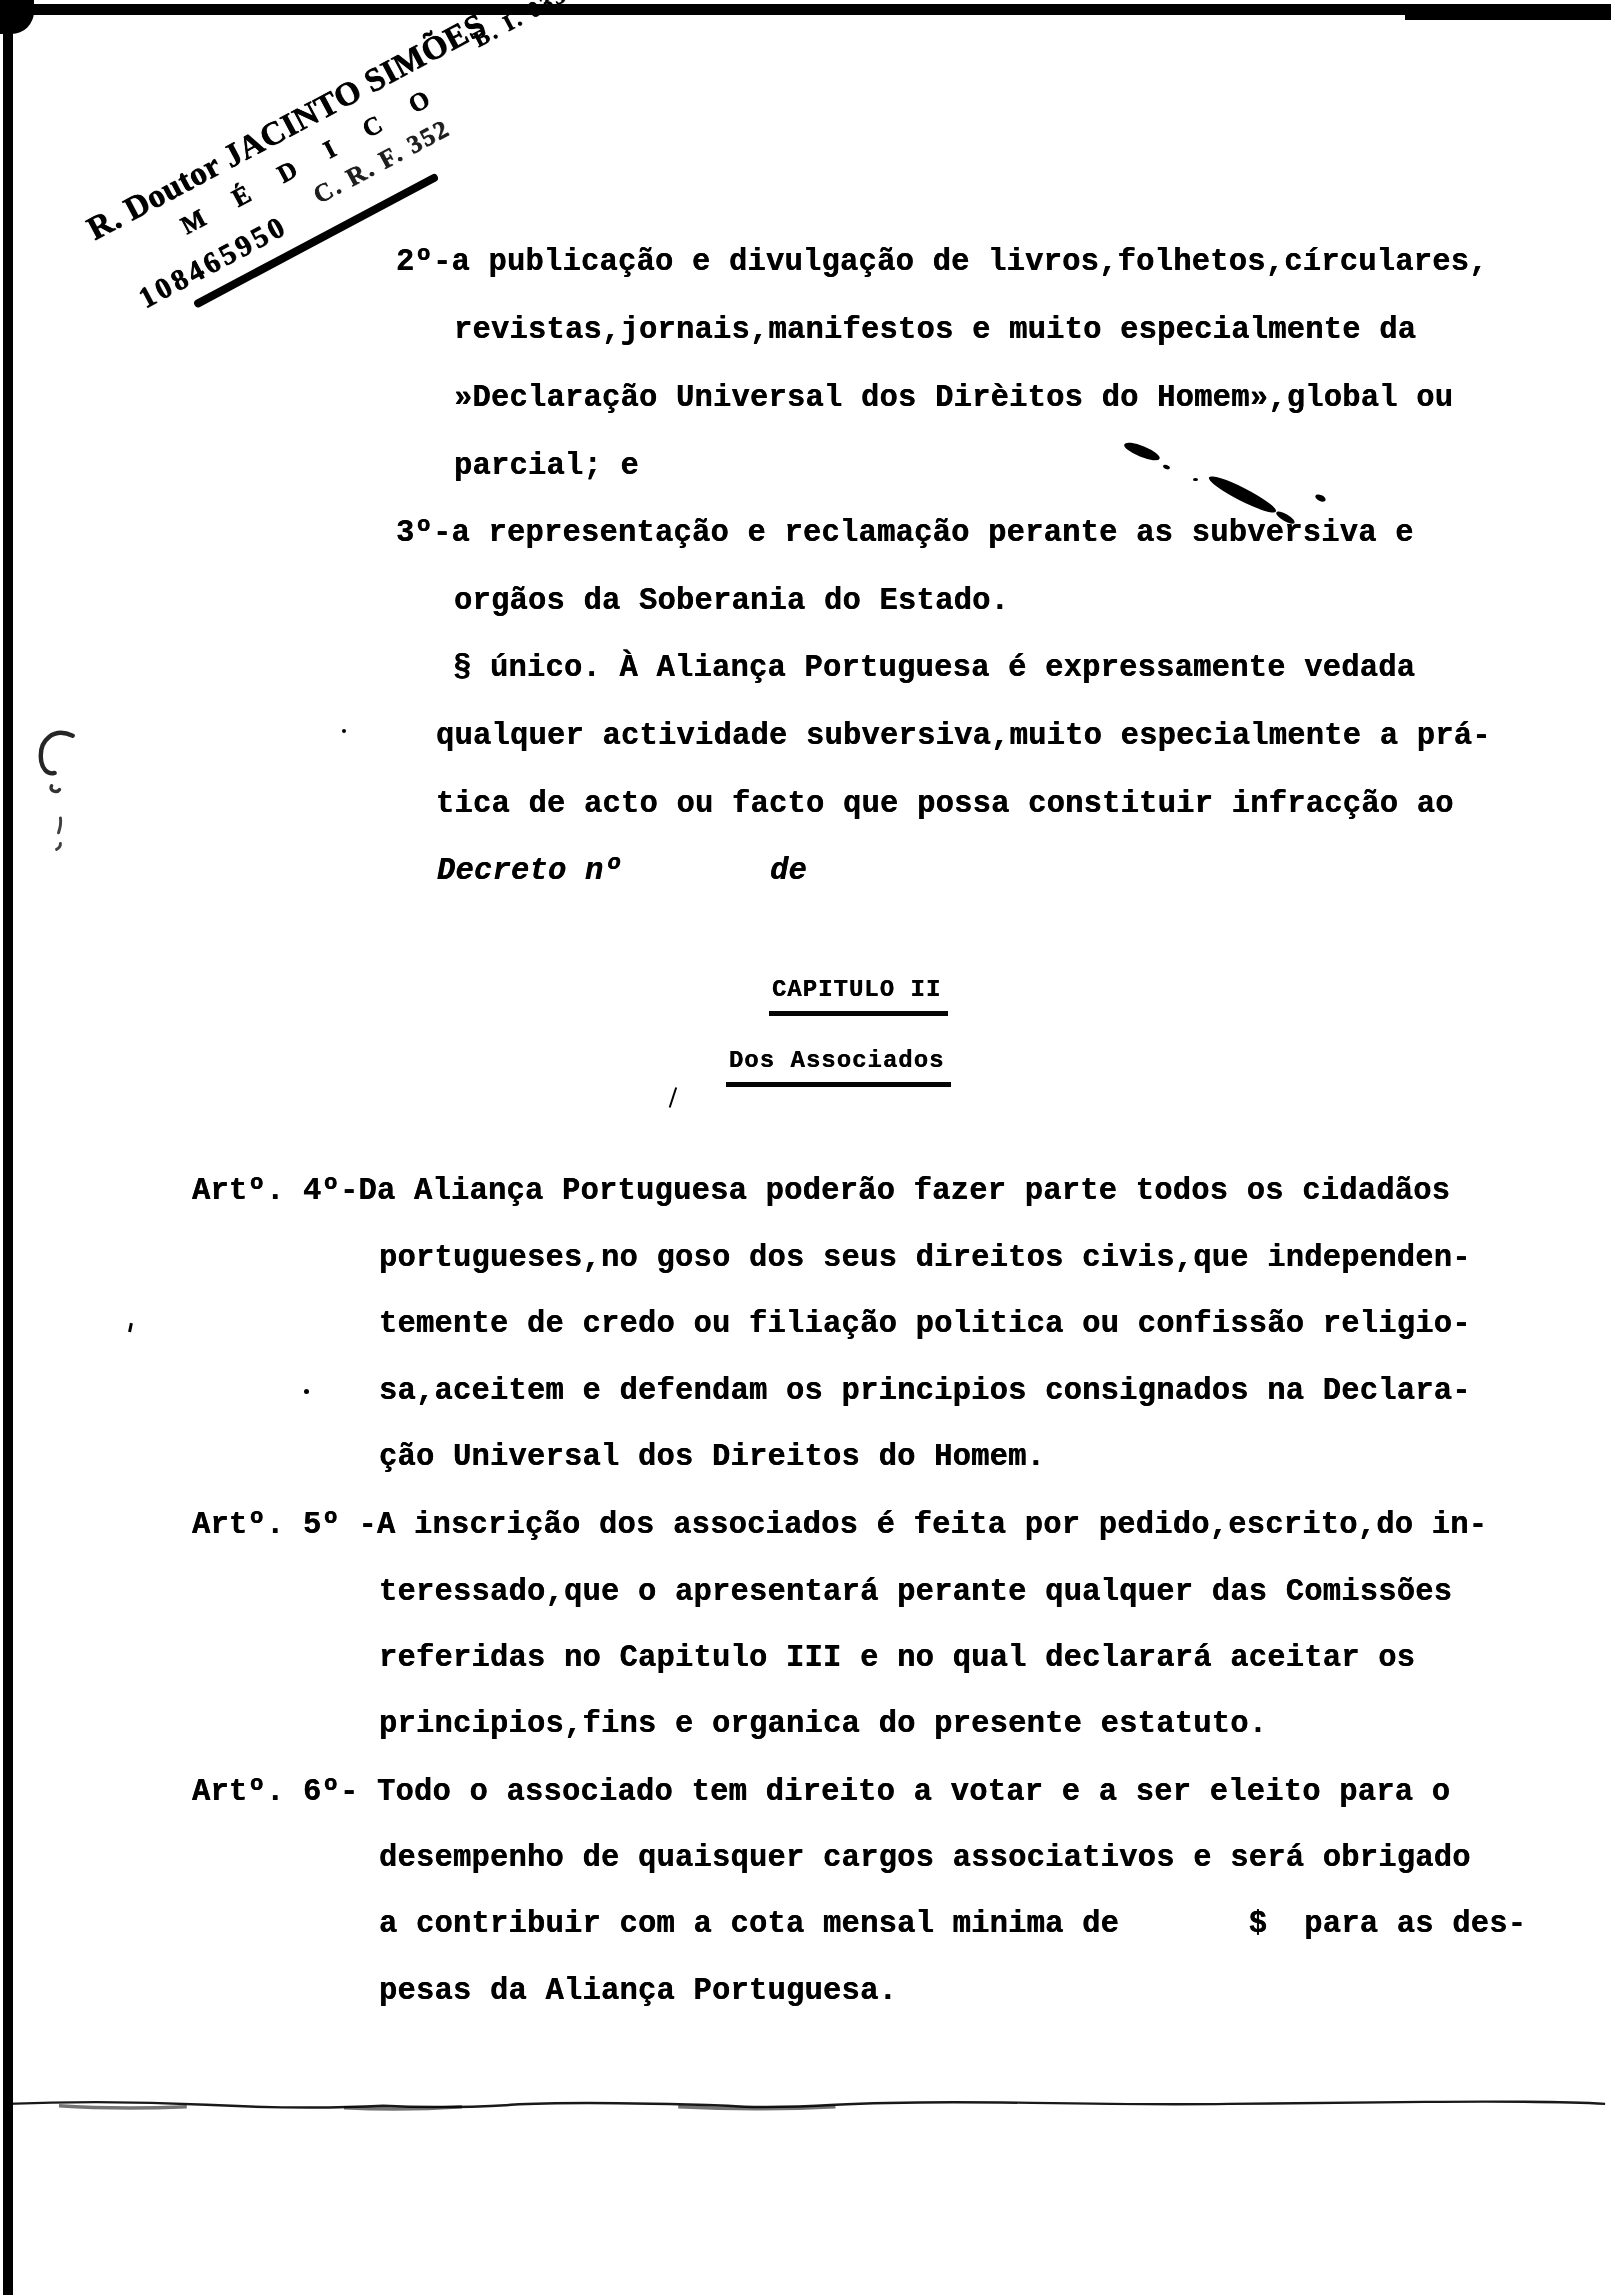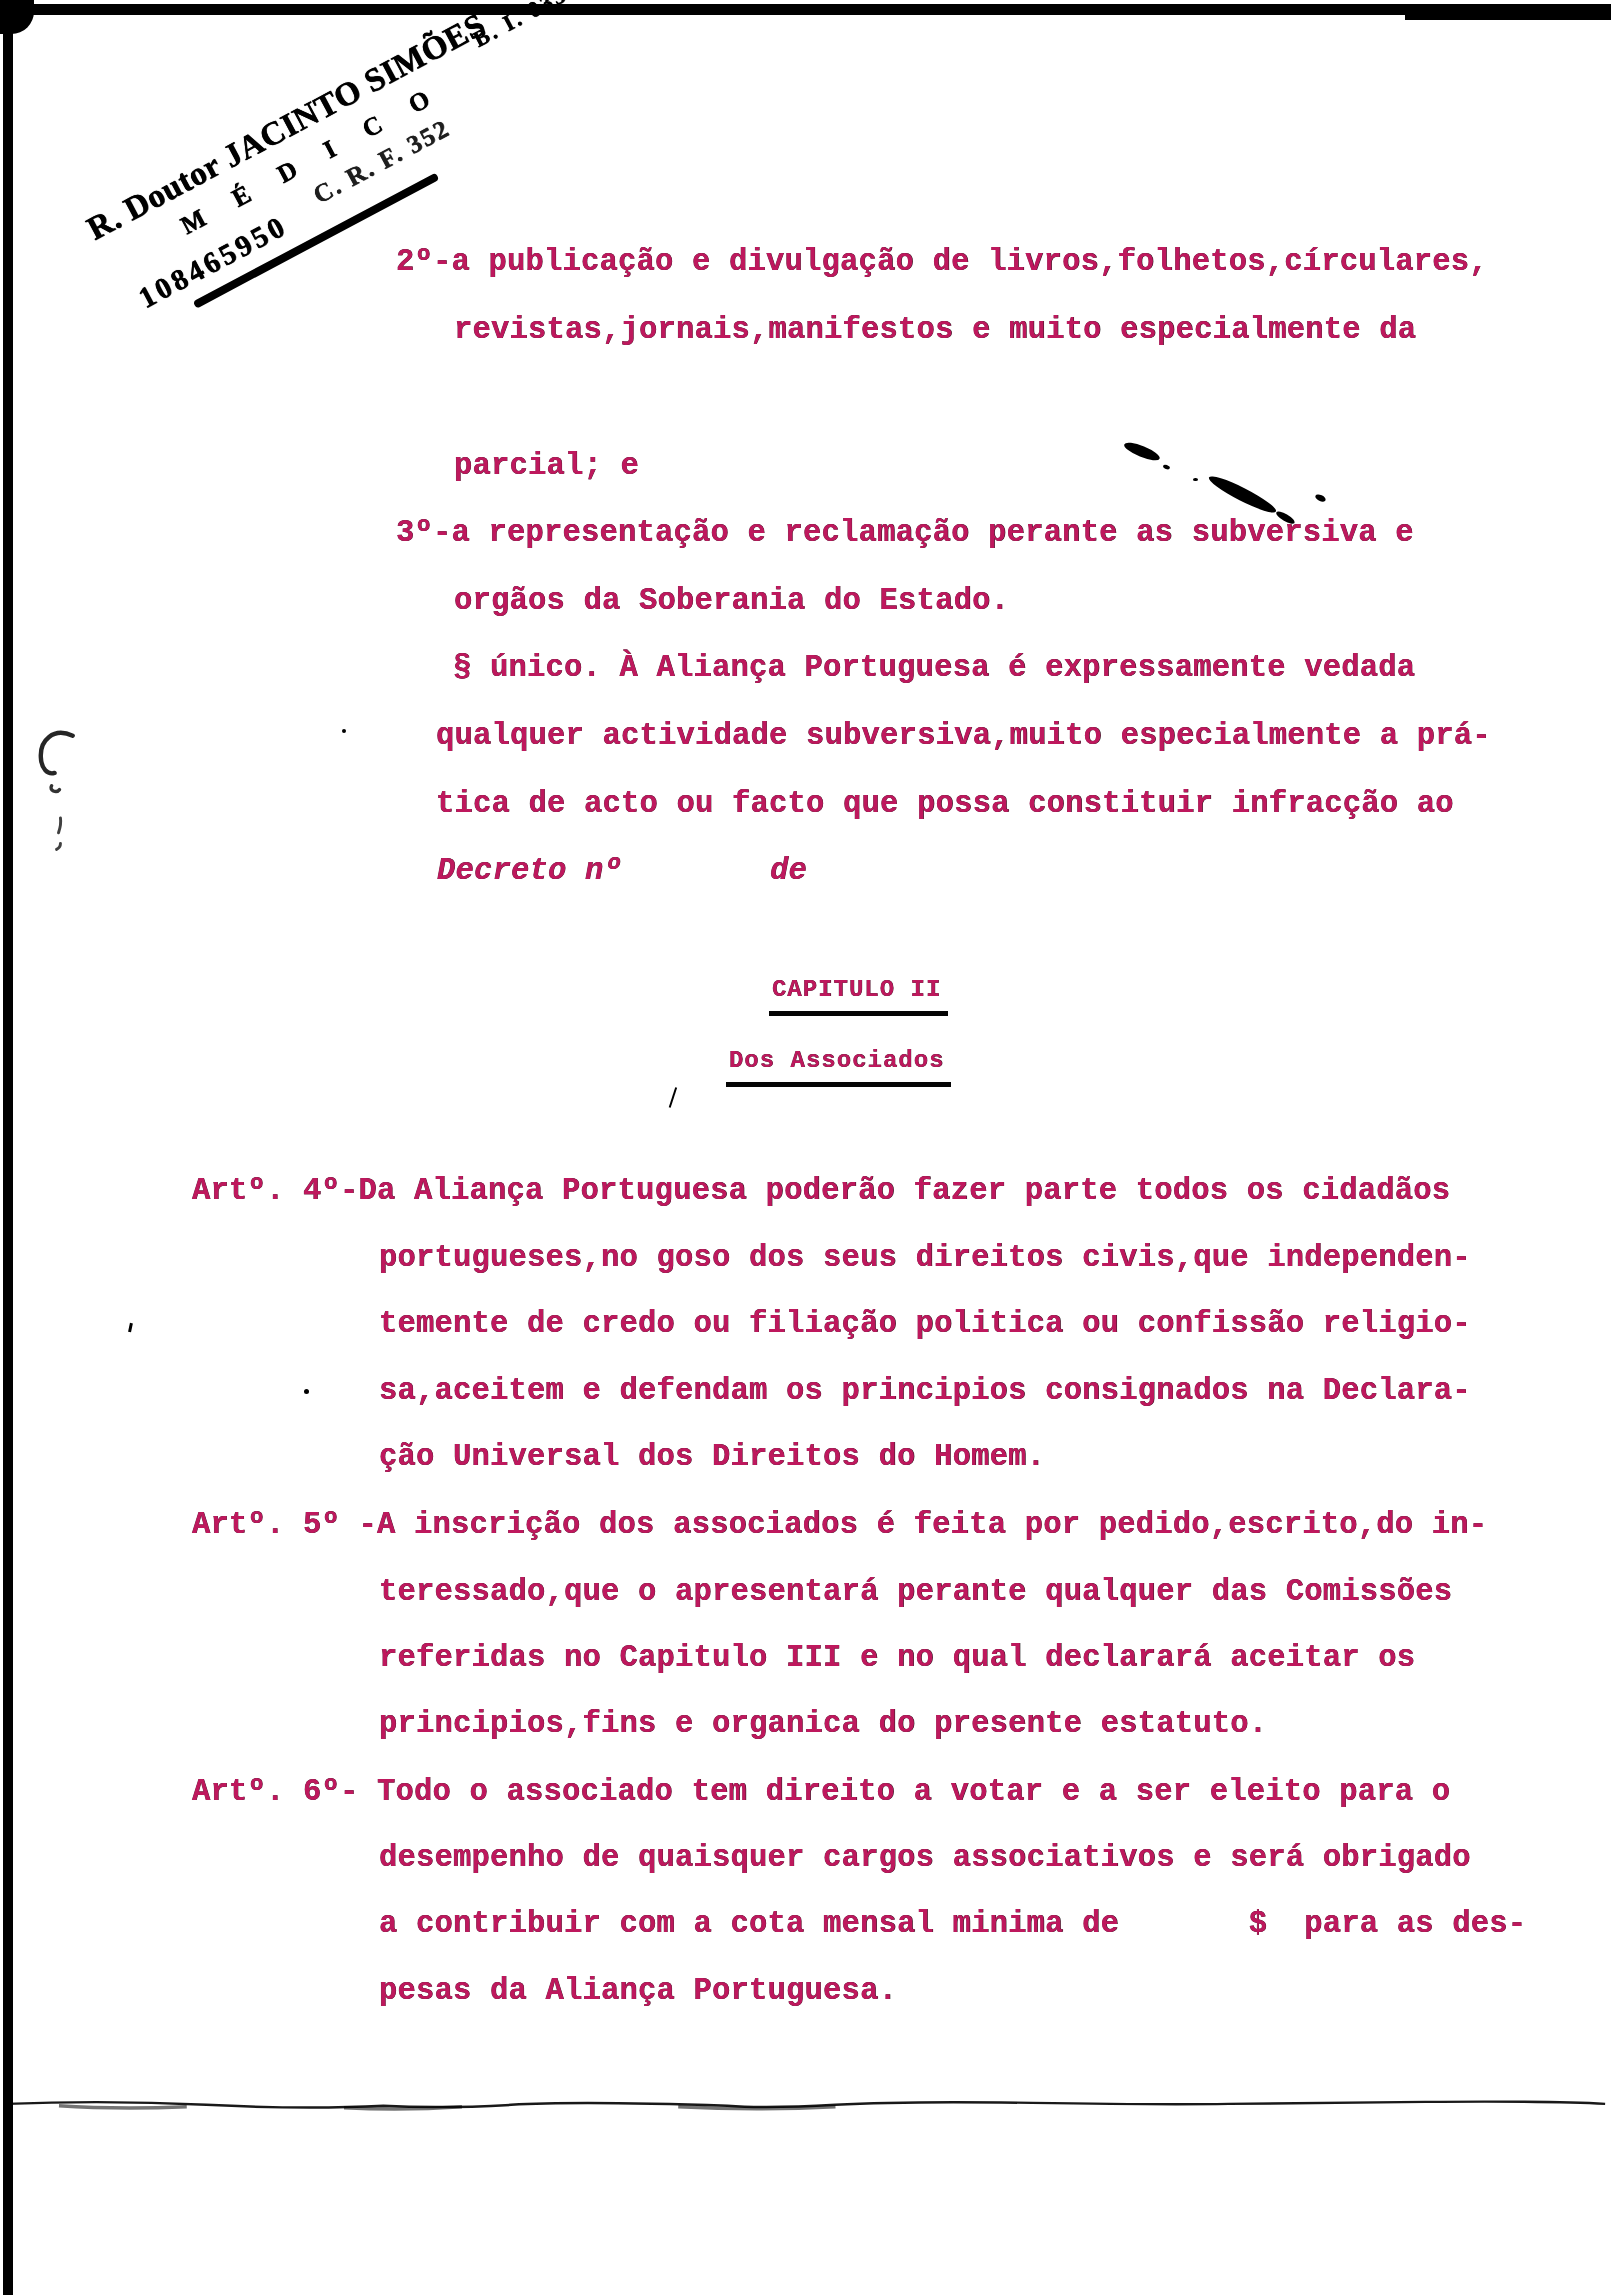--- a/index.html
+++ b/index.html
@@ -14,21 +14,21 @@
   .edge-top{position:absolute;left:0;top:3.9px;width:1612px;height:10.8px;background:#000;}
   .edge-top-fade{position:absolute;left:1405px;top:14.7px;width:206px;height:4.9px;background:#000;}
   .edge-left{position:absolute;left:2.9px;top:0;width:9.8px;height:2295px;background:#000;}
   .edge-corner{position:absolute;left:0;top:0;width:34px;height:34px;background:#000;border-bottom-right-radius:22.6px;}
   
   .line{
     position:absolute;
     white-space:pre;
     font:700 30.5px/1.1 "Liberation Mono",monospace;
     letter-spacing:0.2px;
-    color:#be185d;
+    color:#000000;
     text-shadow:0.3px 0.4px 0 rgba(0,0,0,.85), -0.2px 0 0 rgba(0,0,0,.45);
   }
   .heading{
     font-size:24px;
     letter-spacing:1px;
     border-bottom:5.4px solid #050505;
     padding:0 6.9px 7.9px 2.9px;
   }
   
   .stamp{
@@ -71,20 +71,21 @@
     </div>
     <div class="stamp-row3">
       <span class="stamp-num">108465950</span>
       <span class="stamp-crf">C. R. F. 352</span>
     </div>
     <div class="stamp-underline"></div>
   </div>
 
   <div class="line" style="left:396px;top:246px;">2º-a publicação e divulgação de livros,folhetos,círculares,</div>
   <div class="line" style="left:454px;top:314px;">revistas,jornais,manifestos e muito especialmente da</div>
+  <div class="line" style="left:454px;top:382px;">»Declaração Universal dos Dirèitos do Homem»,global ou</div>
   <div class="line" style="left:454px;top:450px;">parcial; e</div>
   <div class="line" style="left:396px;top:517px;">3º-a representação e reclamação perante as subversiva e</div>
   <div class="line" style="left:454px;top:585px;">orgãos da Soberania do Estado.</div>
   <div class="line" style="left:453px;top:652px;">§ único. À Aliança Portuguesa é expressamente vedada</div>
   <div class="line" style="left:436px;top:720px;">qualquer actividade subversiva,muito especialmente a prá-</div>
   <div class="line" style="left:436px;top:788px;">tica de acto ou facto que possa constituir infracção ao</div>
   <div class="line" style="left:437px;top:855px;font-style:italic;">Decreto nº        de</div>
 
   <div class="line heading" style="left:769px;top:977px;">CAPITULO II</div>
   <div class="line heading" style="left:726px;top:1048px;">Dos Associados</div>

